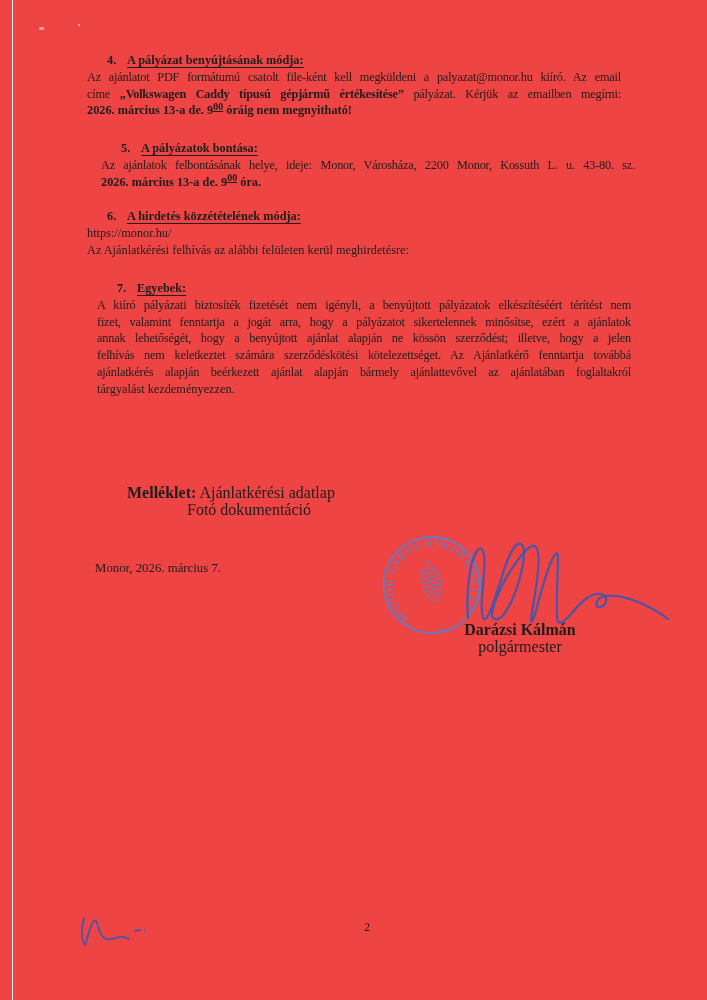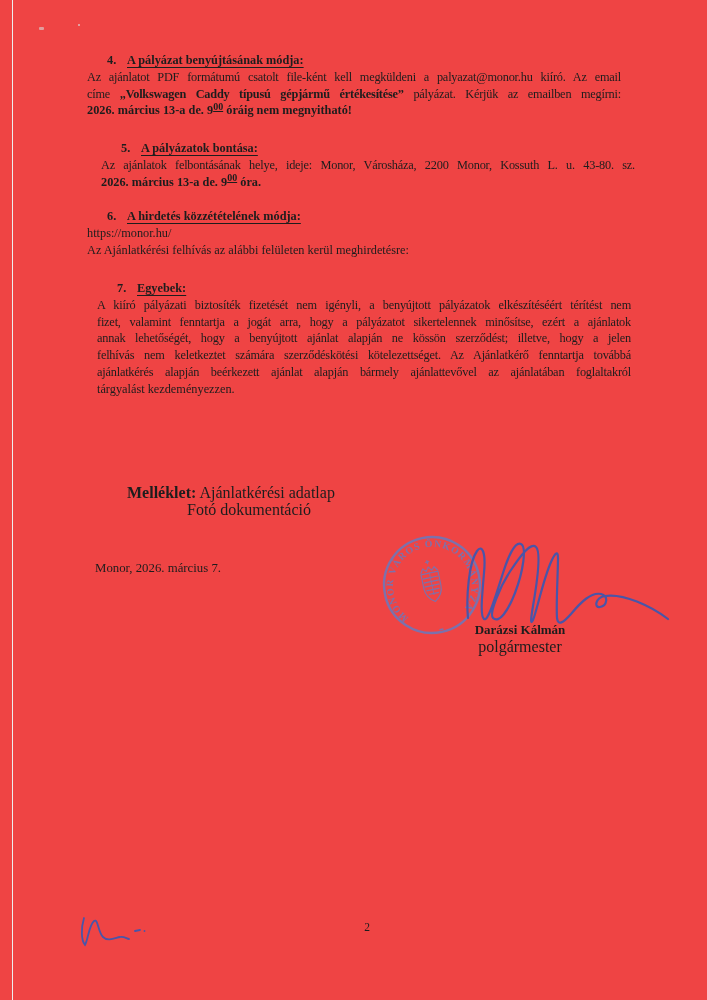--- a/index.html
+++ b/index.html
@@ -15,21 +15,21 @@
   .b { font-weight:bold; }
   .u { text-underline-offset:2px; color:inherit; }
   .sup { font-weight:bold; font-size:10px; position:relative; top:-4.5px; text-decoration:underline; letter-spacing:0; }
   .notes { position:absolute; left:92px; top:436px; font-size:12.6px; line-height:17px; }
   .attach { position:absolute; left:92px; top:485px; font-size:16px; line-height:16.5px;margin-left:35px; }
   .attach .cont { padding-left:60px; }
   .dateline { position:absolute; left:95px; top:561px; font-size:12.8px; }
   .stamp { position:absolute; left:379px; top:531px; width:106px; height:108px; }
   .sigpad { position:absolute; left:455px; top:528px; width:225px; height:107px; }
   .sigblock { position:absolute; left:420px; top:621px; width:200px; text-align:center; line-height:17px; }
-  .sig-name { font-weight:bold; font-size:13px; }
+  .sig-name { font-weight:bold; font-size:16px; }
   .sig-title { font-size:16px; }
   .handmark { position:absolute; left:74px; top:908px; width:76px; height:46px; }
   .pagenum { position:absolute; left:0; top:921px; width:734px; text-align:center; font-size:11.5px; }
   .scan-edge { position:absolute; left:12px; top:0; width:1px; height:1000px; background:#ededed; }
   .speck1 { position:absolute; left:39px; top:27px; width:5px; height:3px; background:#d8d8d8; opacity:.6; border-radius:1px; }
   .speck2 { position:absolute; left:78px; top:24px; width:2px; height:2px; background:#dcdcdc; opacity:.6; }
 </style>
 </head>
 <body>
 

